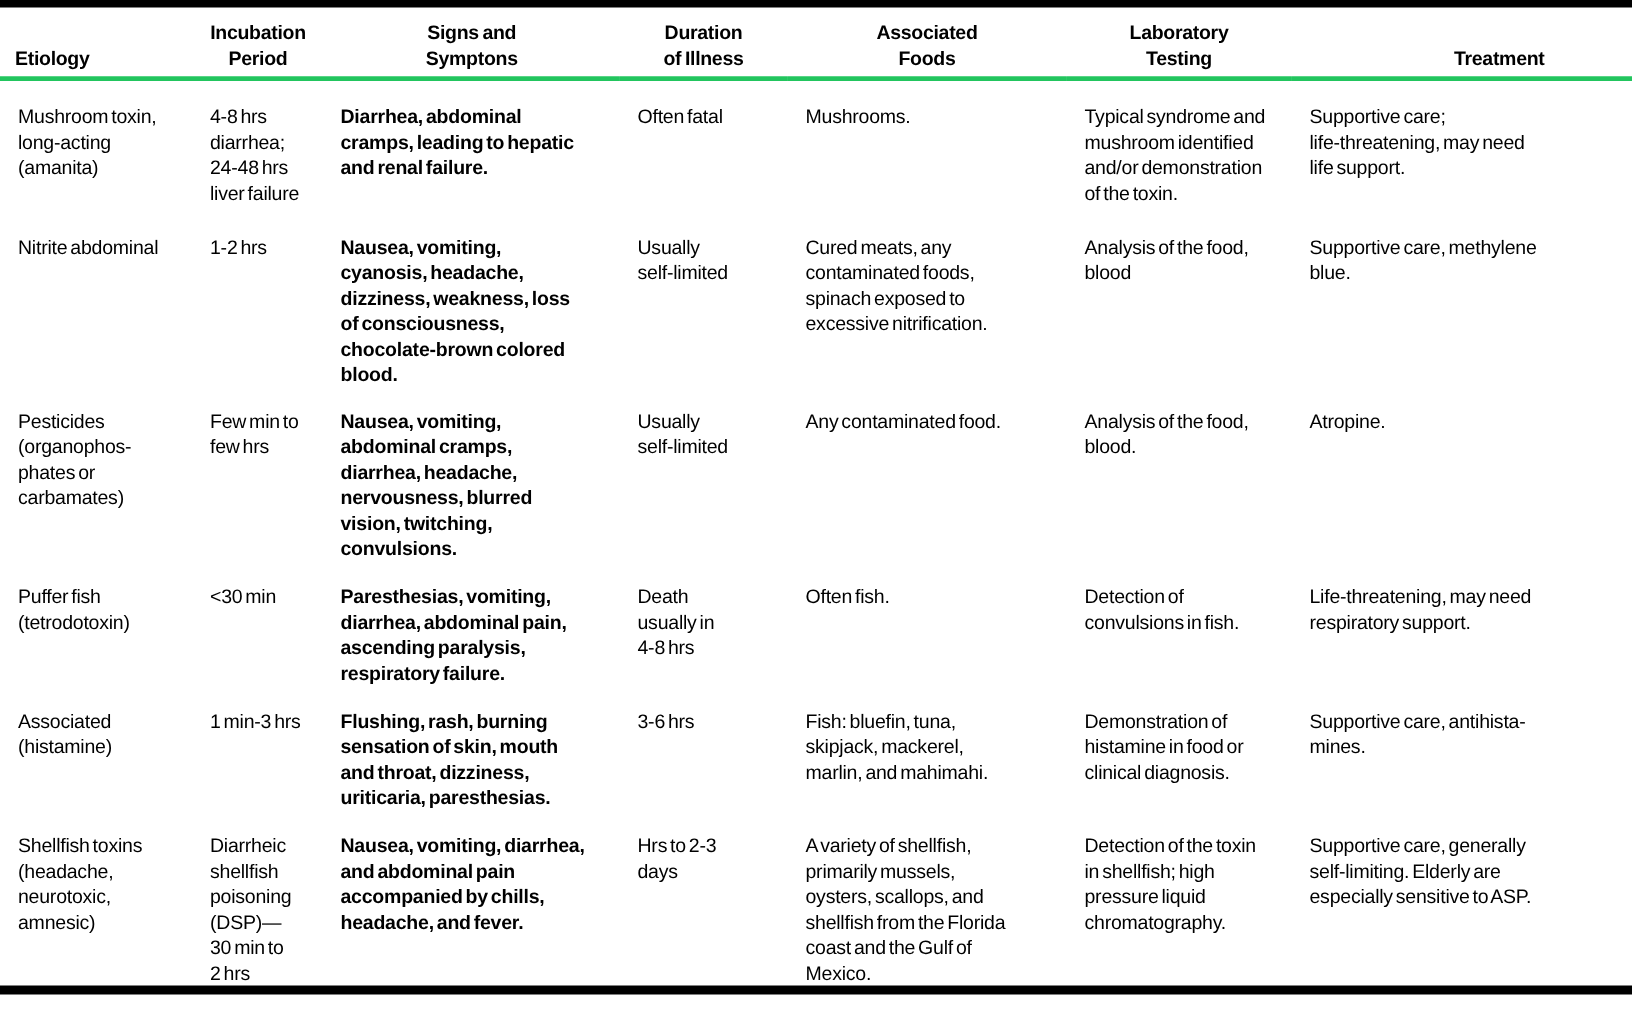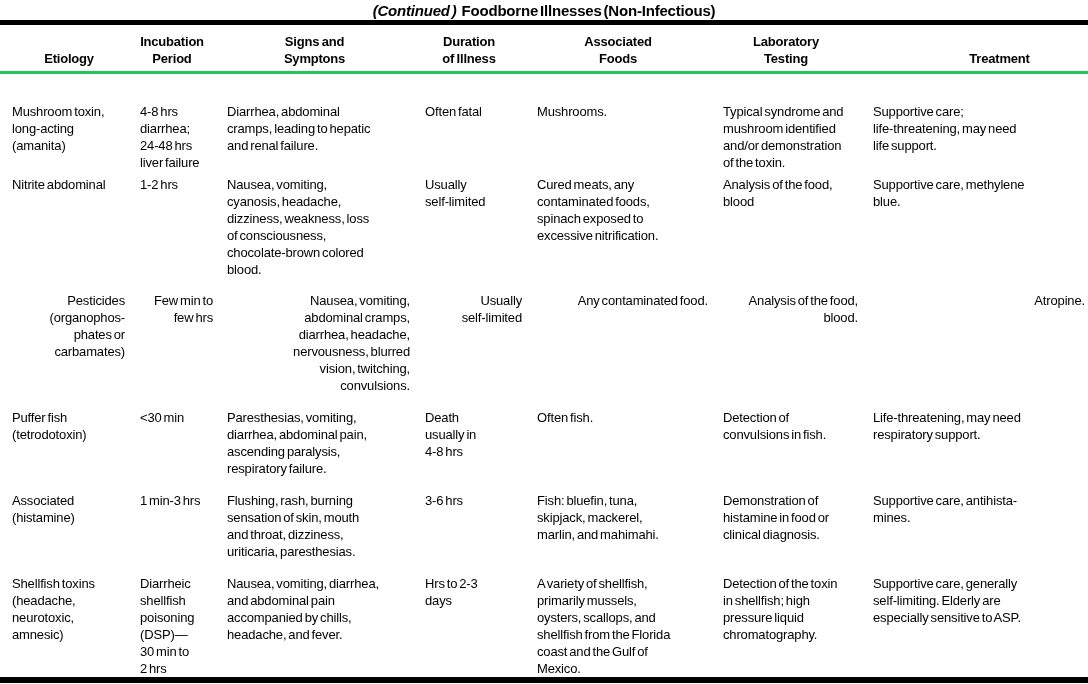--- a/index.html
+++ b/index.html
@@ -27,49 +27,46 @@
     width: 1088px;
   }
   table.ft th {
     font-size: 13px; line-height: 17px; font-weight: bold;
     vertical-align: bottom; text-align: center;
     padding: 8px 0 4px 0;
     border-bottom: 3px solid #22c55e;
     white-space: pre-line;
     letter-spacing: -0.2px; word-spacing: -1px;
   }
-  table.ft th.c0 { text-align: center; padding-left: 10px; }
+  table.ft th.c0 { text-align: left; padding-left: 10px; }
   table.ft th.c6 { padding-left: 50px; margin-top: 42px; }
 
   table.ft td {
     font-size: 13px; line-height: 17px;
     vertical-align: top;
     white-space: pre-line;
     padding: 0 3px 0 12px;
     letter-spacing: -0.15px; word-spacing: -1.5px;
     overflow: hidden;
   }
-  table.ft td.c2 { padding-left: 11px; }
-  table.ft tbody tr:first-child td { padding-top: 29px; }
+  table.ft td.c2 { padding-left: 11px; font-weight: bold; }
+  table.ft tbody tr:first-child td { padding-top: 15px; }
 
   tr.r0 { height: 103px; }
   tr.r1 { height: 116px; }
-  tr.r2 { height: 117px; text-align: right; }
+  tr.r2 { height: 117px; }
   tr.r3 { height: 83px; }
   tr.r4 { height: 83px; }
   tr.r5 { height: 101px; }
 </style>
 </head>
 <body>
 
 <div class="page">
 
-  <div class="title">
-    <span class="cont">(Continued )</span><span>Foodborne Illnesses (Non-Infectious)</span>
-  </div>
 
   <div class="rule-top"></div>
 
   <table class="ft">
     <colgroup>
       <col style="width:128px">
         <col style="width:88px">
         <col style="width:197px">
       <col style="width:112px">
         <col style="width:186px">

